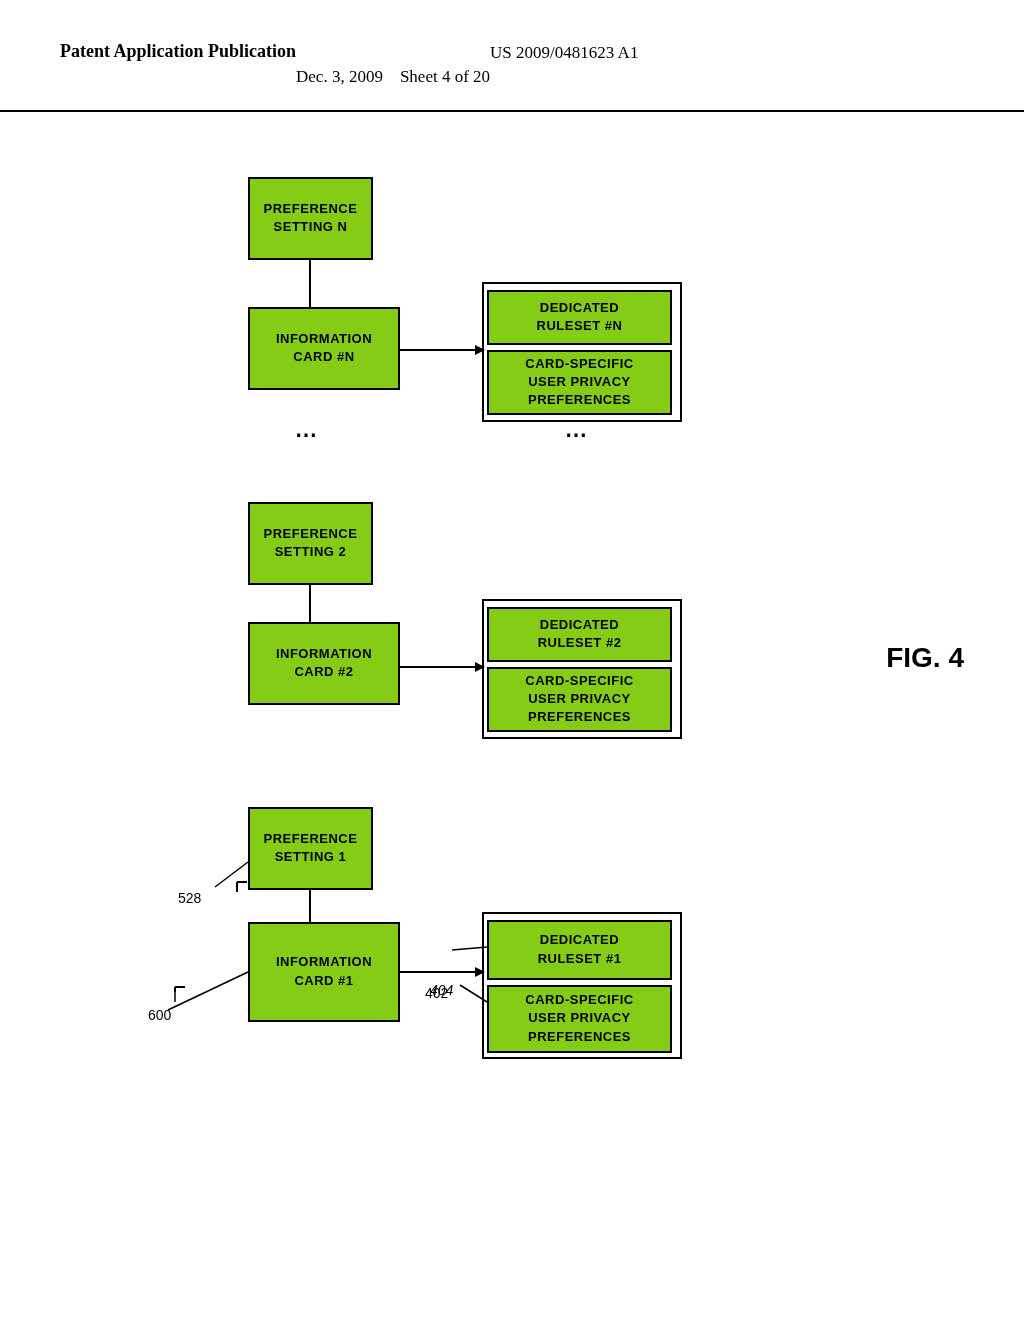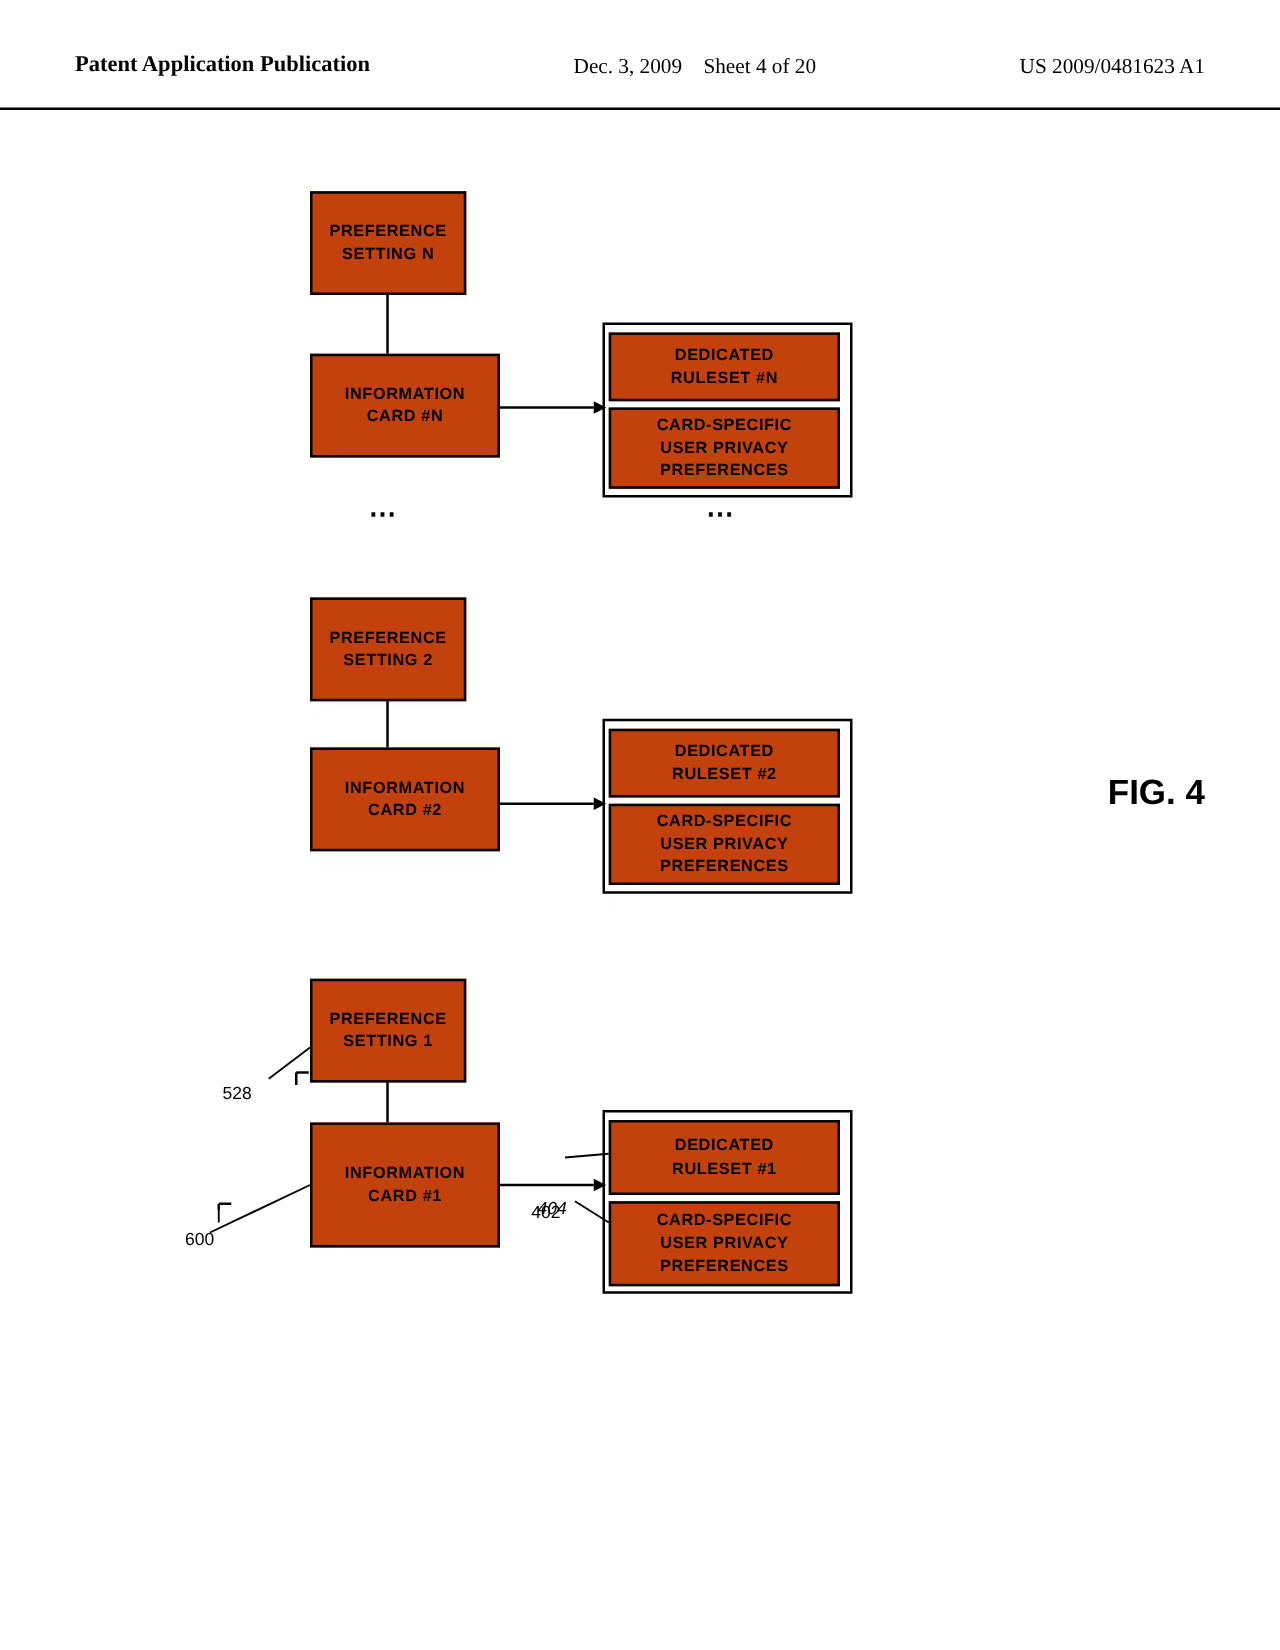--- a/index.html
+++ b/index.html
@@ -7,54 +7,54 @@
       width: 1024px;
       height: 1320px;
       background: #ffffff;
       font-family: 'Times New Roman', Times, serif;
       overflow: hidden;
       position: relative;
     }
 
     .header {
       display: flex;
-      justify-content: space-between;
       align-items: flex-start;
       padding: 40px 60px 20px 60px;
       border-bottom: 2px solid #000;
     }
 
     .header-left {
       font-weight: bold;
       font-size: 18px;
       line-height: 1.3;
     }
 
     .header-center {
       font-size: 17px;
       text-align: center;
       line-height: 1.5;
+      margin-top: 24px;
     }
 
     .header-right {
       font-size: 17px;
       text-align: right;
       line-height: 1.5;
     }
 
     .diagram-area {
       position: relative;
       width: 100%;
       height: 1200px;
     }
 
     .box {
       position: absolute;
       border: 2px solid #000;
-      background: #c2410c;
+      background: #84cc16;
       display: flex;
       align-items: center;
       justify-content: center;
       text-align: center;
       font-size: 13px;
       font-weight: bold;
       font-family: Arial, sans-serif;
       letter-spacing: 0.5px;
       line-height: 1.4;
       padding: 8px;

